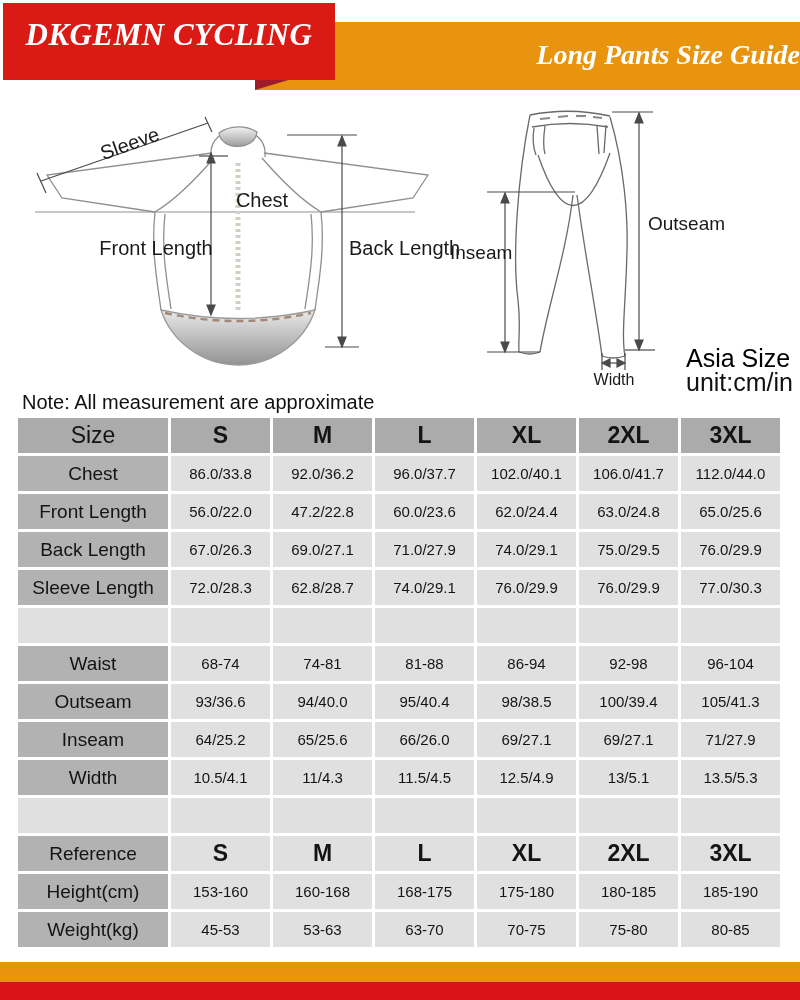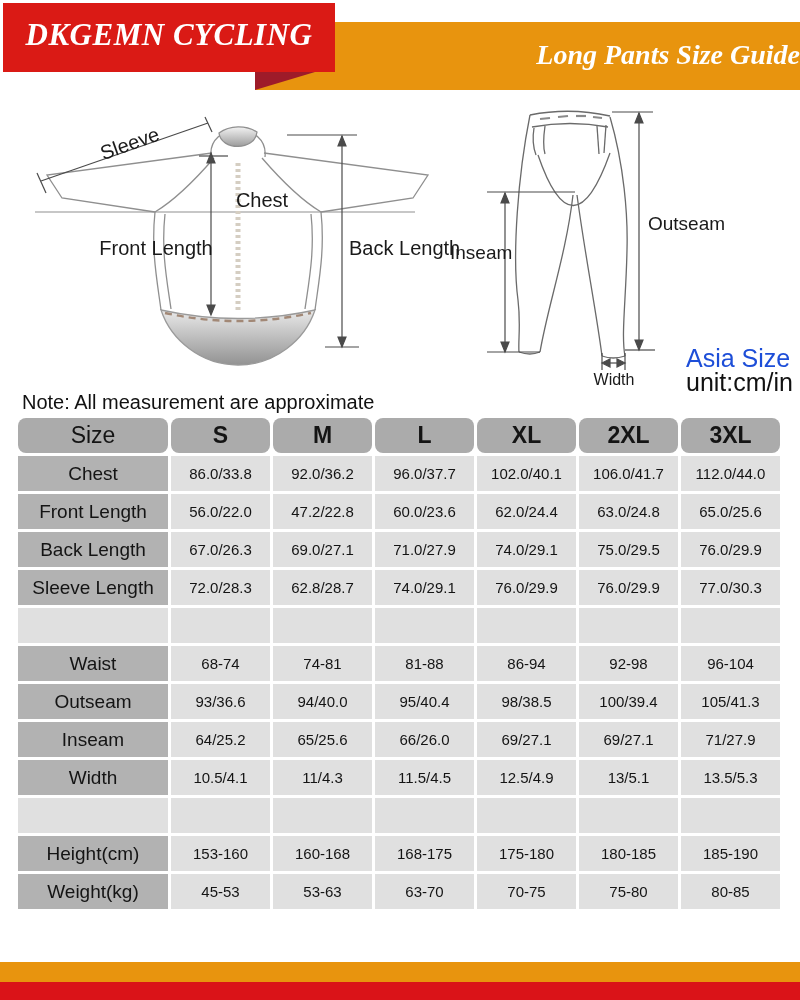--- a/index.html
+++ b/index.html
@@ -23,55 +23,55 @@
     font-size:28px;color:#ffffff;line-height:66px;
     white-space:nowrap;
   }
   .banner-fold{
     position:absolute;left:255px;top:66px;width:80px;height:24px;
     background:#9e1b29;z-index:2;
     -webkit-clip-path:polygon(0 0,100% 0,0 100%);
     clip-path:polygon(0 0,100% 0,0 100%);
   }
   .banner-red{
-    position:absolute;left:3px;top:3px;width:332px;height:69px;
+    position:absolute;left:3px;top:3px;width:332px;height:77px;
     background:#da1a15;z-index:3;text-align:center;
   }
   .banner-red .brand{
     font-family:"Liberation Serif",serif;
     font-style:italic;font-weight:bold;
     font-size:31px;color:#ffffff;line-height:63px;
     letter-spacing:0.5px;white-space:nowrap;
   }
   
   .diag{position:absolute;}
   #jersey-svg{left:15px;top:95px;}
   #pants-svg{left:440px;top:95px;}
   .asia-size{
     position:absolute;left:686px;top:344px;
-    font-size:25px;color:#1d4ed8;white-space:nowrap;
+    font-size:25px;color:#000000;white-space:nowrap;
   }
   .unit-label{
     position:absolute;left:686px;top:368px;
     font-size:25px;color:#111111;white-space:nowrap;
   }
   .note{
     position:absolute;left:22px;top:391px;
     font-size:20px;color:#111111;white-space:nowrap;
   }
   
   table.size-table{
     position:absolute;left:15px;top:415px;width:768px;
     table-layout:fixed;border-collapse:separate;border-spacing:3px;
   }
   table.size-table td{
     height:35px;text-align:center;vertical-align:middle;
     padding:0;overflow:hidden;color:#141414;
   }
-  tr.header td{background:#ababab;font-weight:bold;font-size:23px;border-radius:8px;}
+  tr.header td{background:#ababab;font-weight:bold;font-size:23px;}
   tr.header td:first-child{font-weight:normal;font-size:23px;}
   tr.data td{background:#e0e0e0;font-size:15px;}
   tr.data td:first-child{background:#b2b2b2;font-size:19px;}
   tr.spacer td{background:#e0e0e0;}
   tr.ref td{background:#e0e0e0;font-weight:bold;font-size:23px;}
   tr.ref td:first-child{background:#b2b2b2;font-weight:normal;font-size:19px;}
   
   .footer-orange{position:absolute;left:0;top:962px;width:800px;height:20px;background:#e8940e;}
   .footer-red{position:absolute;left:0;top:982px;width:800px;height:18px;background:#da1318;}
   
@@ -308,20 +308,29 @@
       </tr>
       <tr class="spacer">
         <td></td>
         <td></td>
         <td></td>
         <td></td>
         <td></td>
         <td></td>
         <td></td>
       </tr>
+      <tr class="ref">
+        <td>Reference</td>
+        <td>S</td>
+        <td>M</td>
+        <td>L</td>
+        <td>XL</td>
+        <td>2XL</td>
+        <td>3XL</td>
+      </tr>
       <tr class="data">
         <td>Height(cm)</td>
         <td>153-160</td>
         <td>160-168</td>
         <td>168-175</td>
         <td>175-180</td>
         <td>180-185</td>
         <td>185-190</td>
       </tr>
       <tr class="data">

